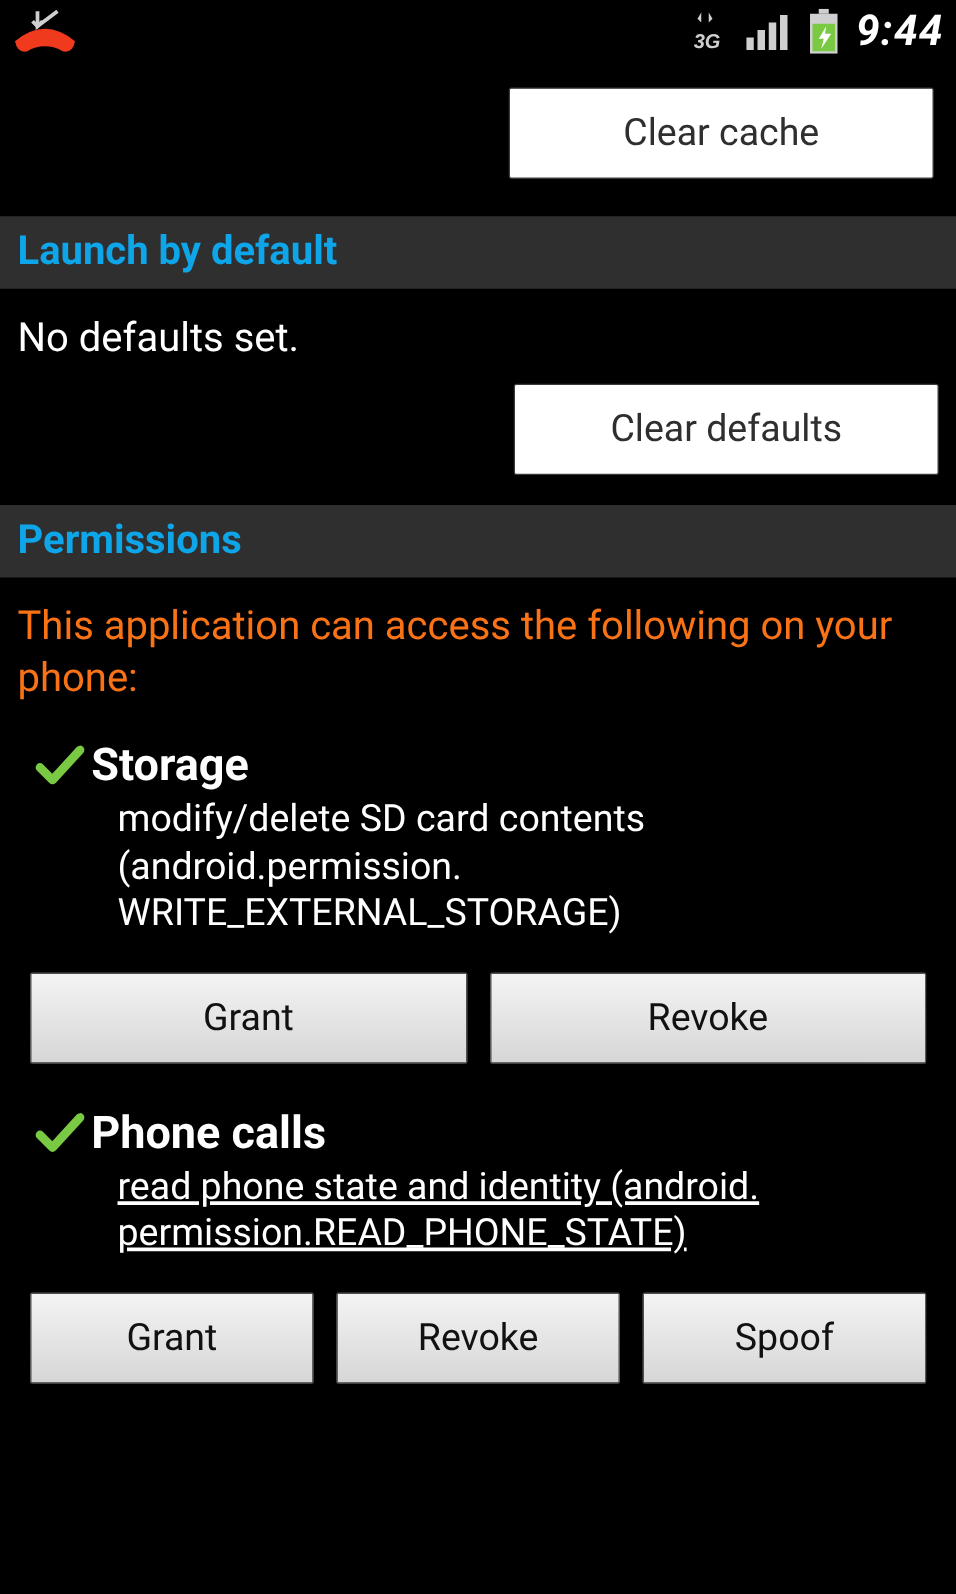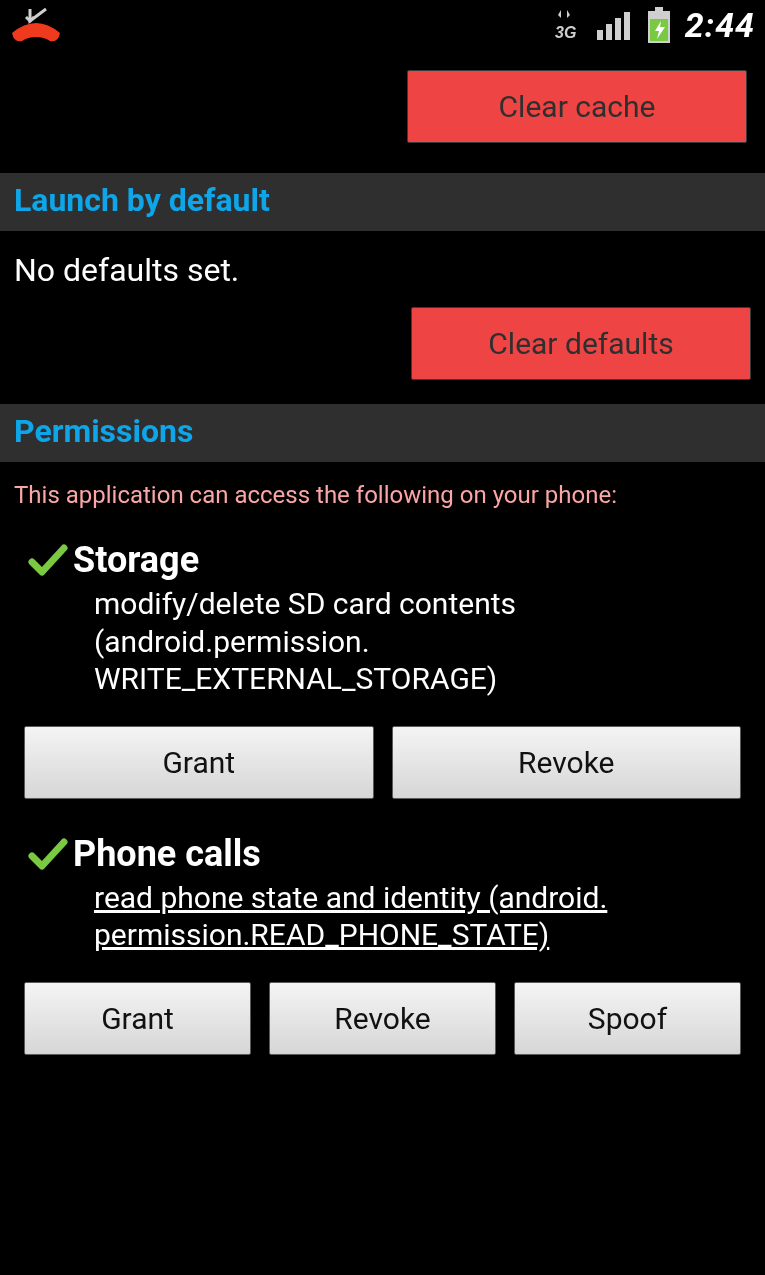--- a/index.html
+++ b/index.html
@@ -44,44 +44,44 @@
     font-size: 30px;
     padding: 18px 10px;
     text-align: center;
     border: 1px solid #5a5a5a;
     background: linear-gradient(#f4f4f4, #d6d6d6);
     color: #111;
     border-radius: 2px;
     min-width: 170px;
   }
   .btn-disabled {
-    background: #ef4444;
+    background: #ffffff;
     color: #2f2f2f;
     border: 1px solid #3a3a3a;
     width: 340px;
   }
   .section-header {
     background: #2f2f2f;
     padding: 8px 14px 12px 14px;
     font-size: 32px;
     font-weight: bold;
     color: #0ea5e9;
   }
   .defaults-block { padding: 14px 14px 24px 14px; }
   .no-defaults {
     font-size: 32px;
     color: #fff;
     margin: 6px 0 18px 0;
   }
   .defaults-btn-row { display: flex; justify-content: flex-end; }
   .perm-desc {
-    font-size: 24px;
+    font-size: 32px;
     line-height: 1.3;
     padding: 18px 14px 24px 14px;
-    color: #fca5a5;
+    color: #f97316;
   }
   .perm-group {
     padding: 4px 14px 30px 14px;
   }
   .perm-head {
     display: flex;
     align-items: center;
     gap: 5px;
     margin-bottom: 4px;
   }
@@ -135,21 +135,21 @@
       <rect x="9" y="14" width="6" height="16" fill="#cfcfcf"></rect>
       <rect x="18" y="8" width="6" height="22" fill="#cfcfcf"></rect>
       <rect x="27" y="2" width="6" height="28" fill="#cfcfcf"></rect>
     </svg>
     <svg class="battery-icon" viewBox="0 0 28 36">
       <rect x="10" y="0" width="8" height="4" fill="#cfcfcf"></rect>
       <rect x="3" y="4" width="22" height="32" fill="#cfcfcf"></rect>
       <rect x="5" y="12" width="18" height="22" fill="#7ac943"></rect>
       <polygon points="16,14 10,24 14,24 12,32 20,20 15,20" fill="#fff"></polygon>
     </svg>
-    <span class="clock">2:44</span>
+    <span class="clock">9:44</span>
   </div>
 </div>
 
 <div class="cache-row">
   <div class="btn btn-disabled">Clear cache</div>
 </div>
 
 <div class="section-header">Launch by default</div>
 <div class="defaults-block">
   <div class="no-defaults">No defaults set.</div>

